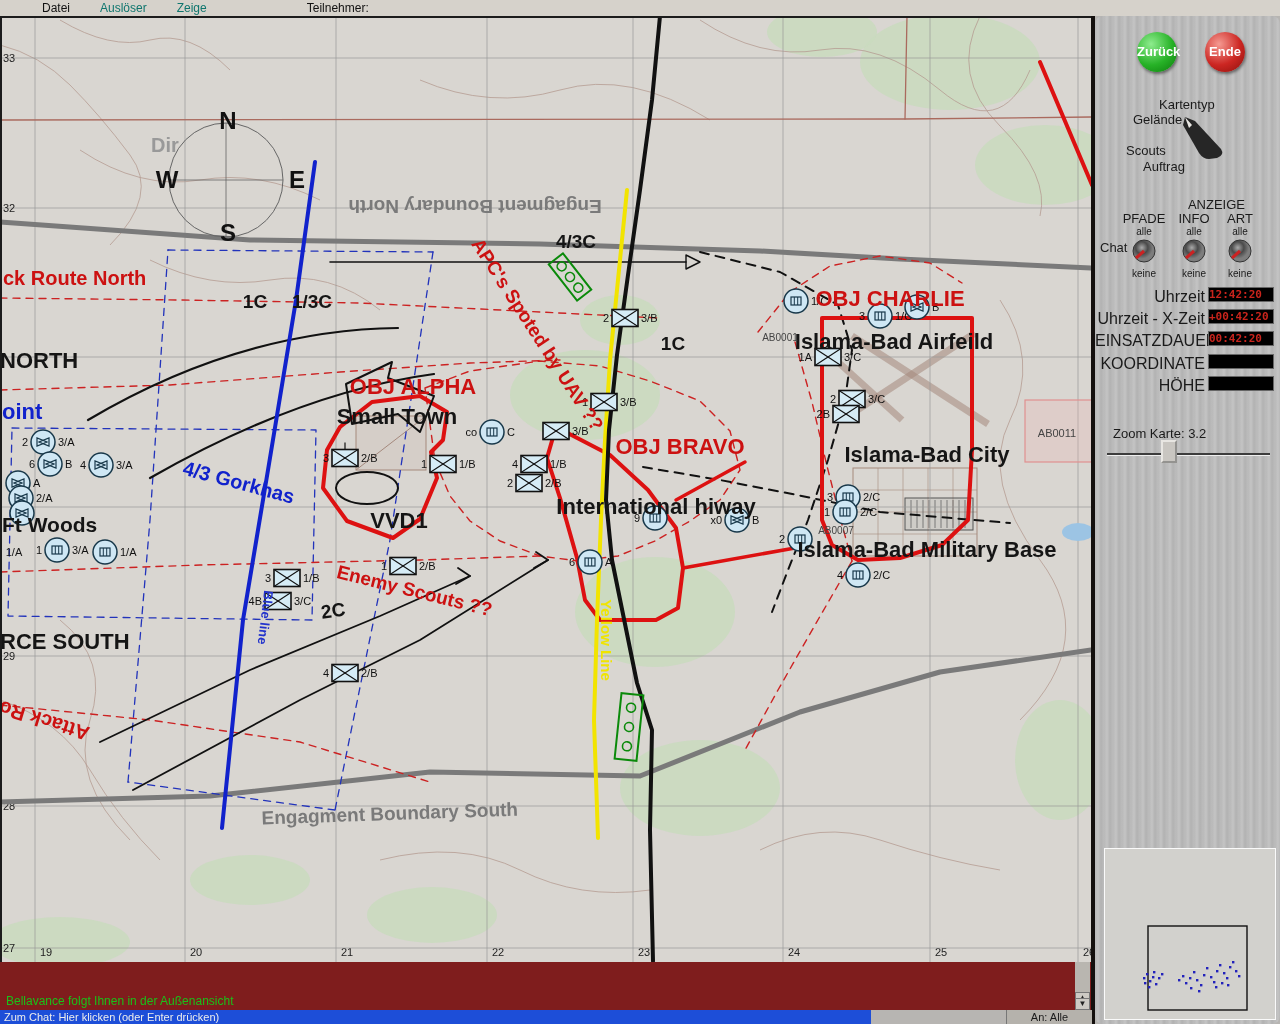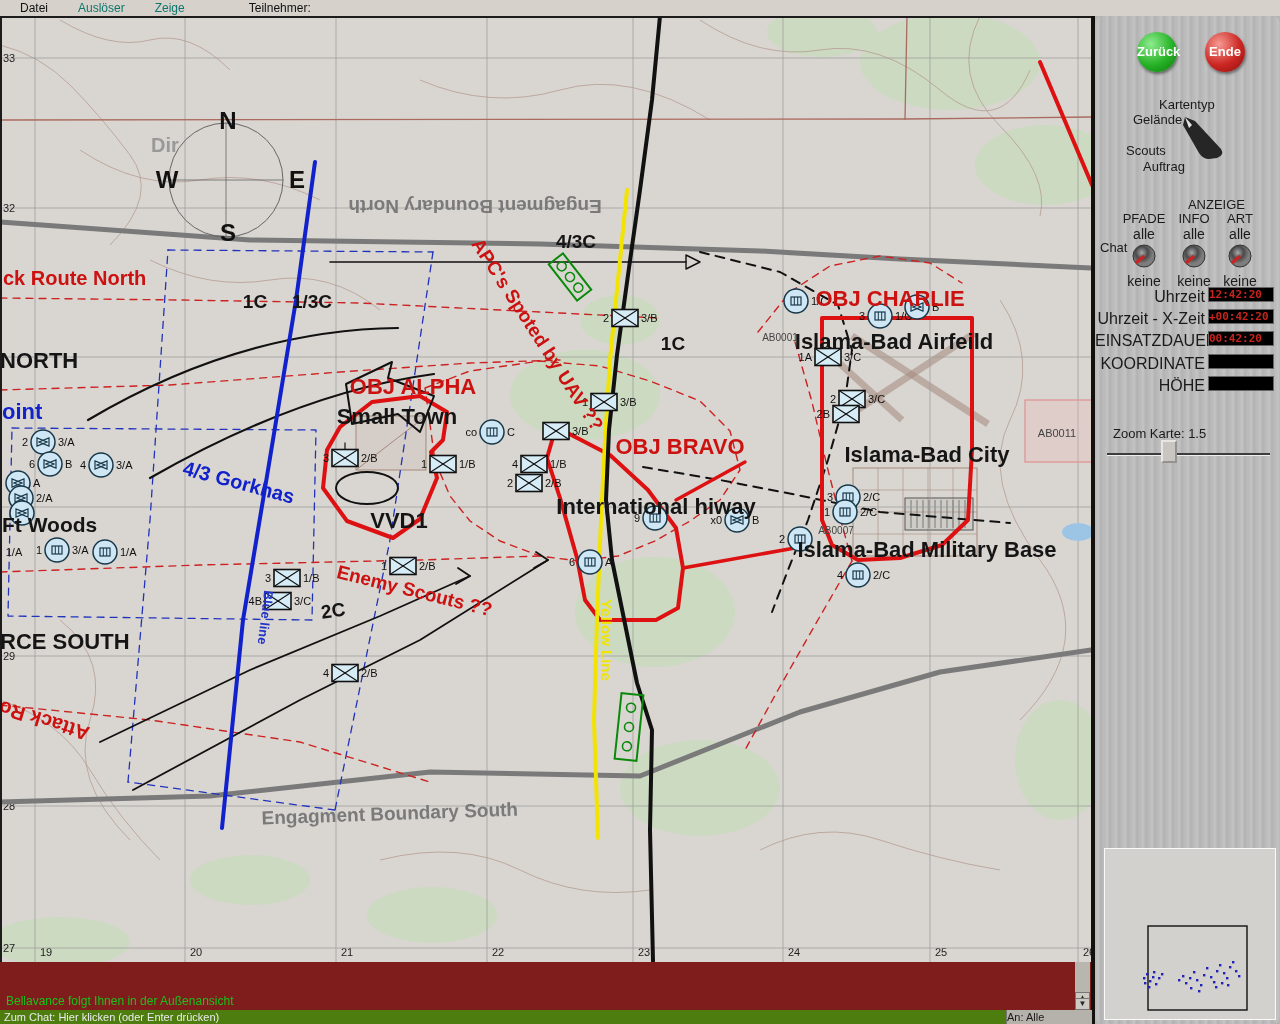--- a/index.html
+++ b/index.html
@@ -2,52 +2,52 @@
 <html><head>
 <meta charset="utf-8">
 <style>
   html,body{margin:0;padding:0}
   body{width:1280px;height:1024px;position:relative;overflow:hidden;
        font-family:"Liberation Sans",sans-serif;background:#b7b5b2}
   
   .menubar{position:absolute;left:0;top:0;width:1280px;height:16px;background:#d6d2cb;
            font-size:12px;color:#111;display:flex;align-items:center;z-index:5}
   .menu-item{margin-left:30px;cursor:default}
-  .menu-item.first{margin-left:20px}
+  .menu-item.first{margin-left:42px}
   .menu-item.disabled{color:#0f766e}
-  .menu-part{margin-left:64px;color:#111}
+  .menu-part{margin-left:100px;color:#111}
   
   .map-area{position:absolute;left:0;top:16px;width:1091px;height:946px;background:#d9d6d1}
   .map-edge-top{position:absolute;left:0;top:16px;width:1091px;height:2px;background:#1c1c1c}
   .map-edge-left{position:absolute;left:0;top:16px;width:2px;height:946px;background:#1c1c1c}
   .map-edge-right{position:absolute;left:1091px;top:16px;width:4px;height:1008px;background:#14100e}
   
   .chatbox{position:absolute;left:0;top:962px;width:1091px;height:48px;background:#7f1d1d;
            box-sizing:border-box;padding:2px 20px 0 6px;font-size:12px;line-height:15px;white-space:pre}
   .chat-scroll{position:absolute;right:1px;top:0;width:15px;height:48px;background:#b9b6b0}
   .chat-scroll .btn{width:15px;height:12px;background:#cdcac4;border:1px solid #777;
                     box-sizing:border-box;font-size:8px;line-height:10px;text-align:center;color:#222}
   .chat-scroll .btn.down{position:absolute;bottom:0}
-  .statusbar{position:absolute;left:0;top:1010px;width:1091px;height:14px;background:#4d7c0f;
+  .statusbar{position:absolute;left:0;top:1010px;width:871px;height:14px;background:#1d4ed8;
              color:#ececec;font-size:11px;line-height:14px;padding-left:4px;box-sizing:border-box}
   .send-chip{position:absolute;left:1006px;top:1010px;width:85px;height:14px;background:#b5b2ac;
-             color:#1a1a1a;font-size:11px;line-height:14px;border-left:1px solid #777}
+             color:#1a1a1a;font-size:11px;line-height:14px;text-align:center;border-left:1px solid #777}
   
   .sidebar{position:absolute;left:1095px;top:16px;width:185px;height:1008px;
      background:repeating-linear-gradient(90deg,#b9b9b9 0px,#c4c4c4 3px,#b2b2b2 6px,#bcbcbc 9px);
      border-radius:8px;
   }
   .sb-abs{position:absolute;font-size:13px;color:#1a1a1a}
   .round-btn{position:absolute;width:40px;height:40px;border-radius:50%;color:#fff;
              font-size:13px;font-weight:bold;text-align:center;line-height:40px;
              box-shadow:1px 2px 3px rgba(0,0,0,.45);cursor:pointer}
   .round-btn.green{background:radial-gradient(circle at 35% 30%,#8eec8e,#27b227 55%,#0c7a0c)}
   .round-btn.red{background:radial-gradient(circle at 35% 30%,#f59a92,#cc2622 55%,#8a100c)}
   .knob-col{position:absolute;width:46px;text-align:center;font-size:13px;color:#1a1a1a}
-  .knob-col .small{font-size:14px}
+  .knob-col .small{font-size:10px}
   .led-row-label{position:absolute;width:110px;text-align:right;font-size:16px;color:#1a1a1a}
   .led{position:absolute;left:113px;width:66px;height:15px;background:#000;border:1px solid #666;
        box-sizing:border-box;color:#c8241c;font-family:"DejaVu Sans Mono",monospace;
        font-size:11px;font-weight:bold;text-align:right;line-height:13px;padding-right:16px;
        letter-spacing:0px}
   .slider-track{position:absolute;left:12px;top:437px;width:163px;height:2px;background:#3c3c3c;
                 border-bottom:1px solid #eee}
   .slider-thumb{position:absolute;left:66px;top:424px;width:16px;height:23px;background:#c9c6c1;
                 border:2px outset #e8e6e2;box-sizing:border-box;cursor:pointer}
   .minimap{position:absolute;left:9px;top:832px;width:170px;height:170px;background:#d2d1cd;
@@ -556,21 +556,21 @@
   <div class="led" style="top:271px">12:42:20</div>
   <div class="led-row-label" style="top:294px">Uhrzeit - X-Zeit</div>
   <div class="led" style="top:293px">+00:42:20</div>
   <div class="led-row-label" style="top:316px">EINSATZDAUER</div>
   <div class="led" style="top:315px">00:42:20</div>
   <div class="led-row-label" style="top:339px">KOORDINATE</div>
   <div class="led" style="top:338px"></div>
   <div class="led-row-label" style="top:361px">HÖHE</div>
   <div class="led" style="top:360px"></div>
 
-  <div class="sb-abs" style="left:18px;top:410px">Zoom Karte:  1.5</div>
+  <div class="sb-abs" style="left:18px;top:410px">Zoom Karte:  3.2</div>
   <div class="slider-track"></div>
   <div class="slider-thumb"></div>
 
   <div class="minimap">
     <svg id="minisvg" width="168" height="168">
         <rect x="43" y="77" width="99" height="84" fill="none" stroke="#111" stroke-width="1.4"></rect>
         <rect x="38" y="128" width="2.4" height="2.4" fill="#2222bb"></rect>
         <rect x="41" y="124" width="2.4" height="2.4" fill="#2222bb"></rect>
         <rect x="44" y="131" width="2.4" height="2.4" fill="#2222bb"></rect>
         <rect x="47" y="127" width="2.4" height="2.4" fill="#2222bb"></rect>

